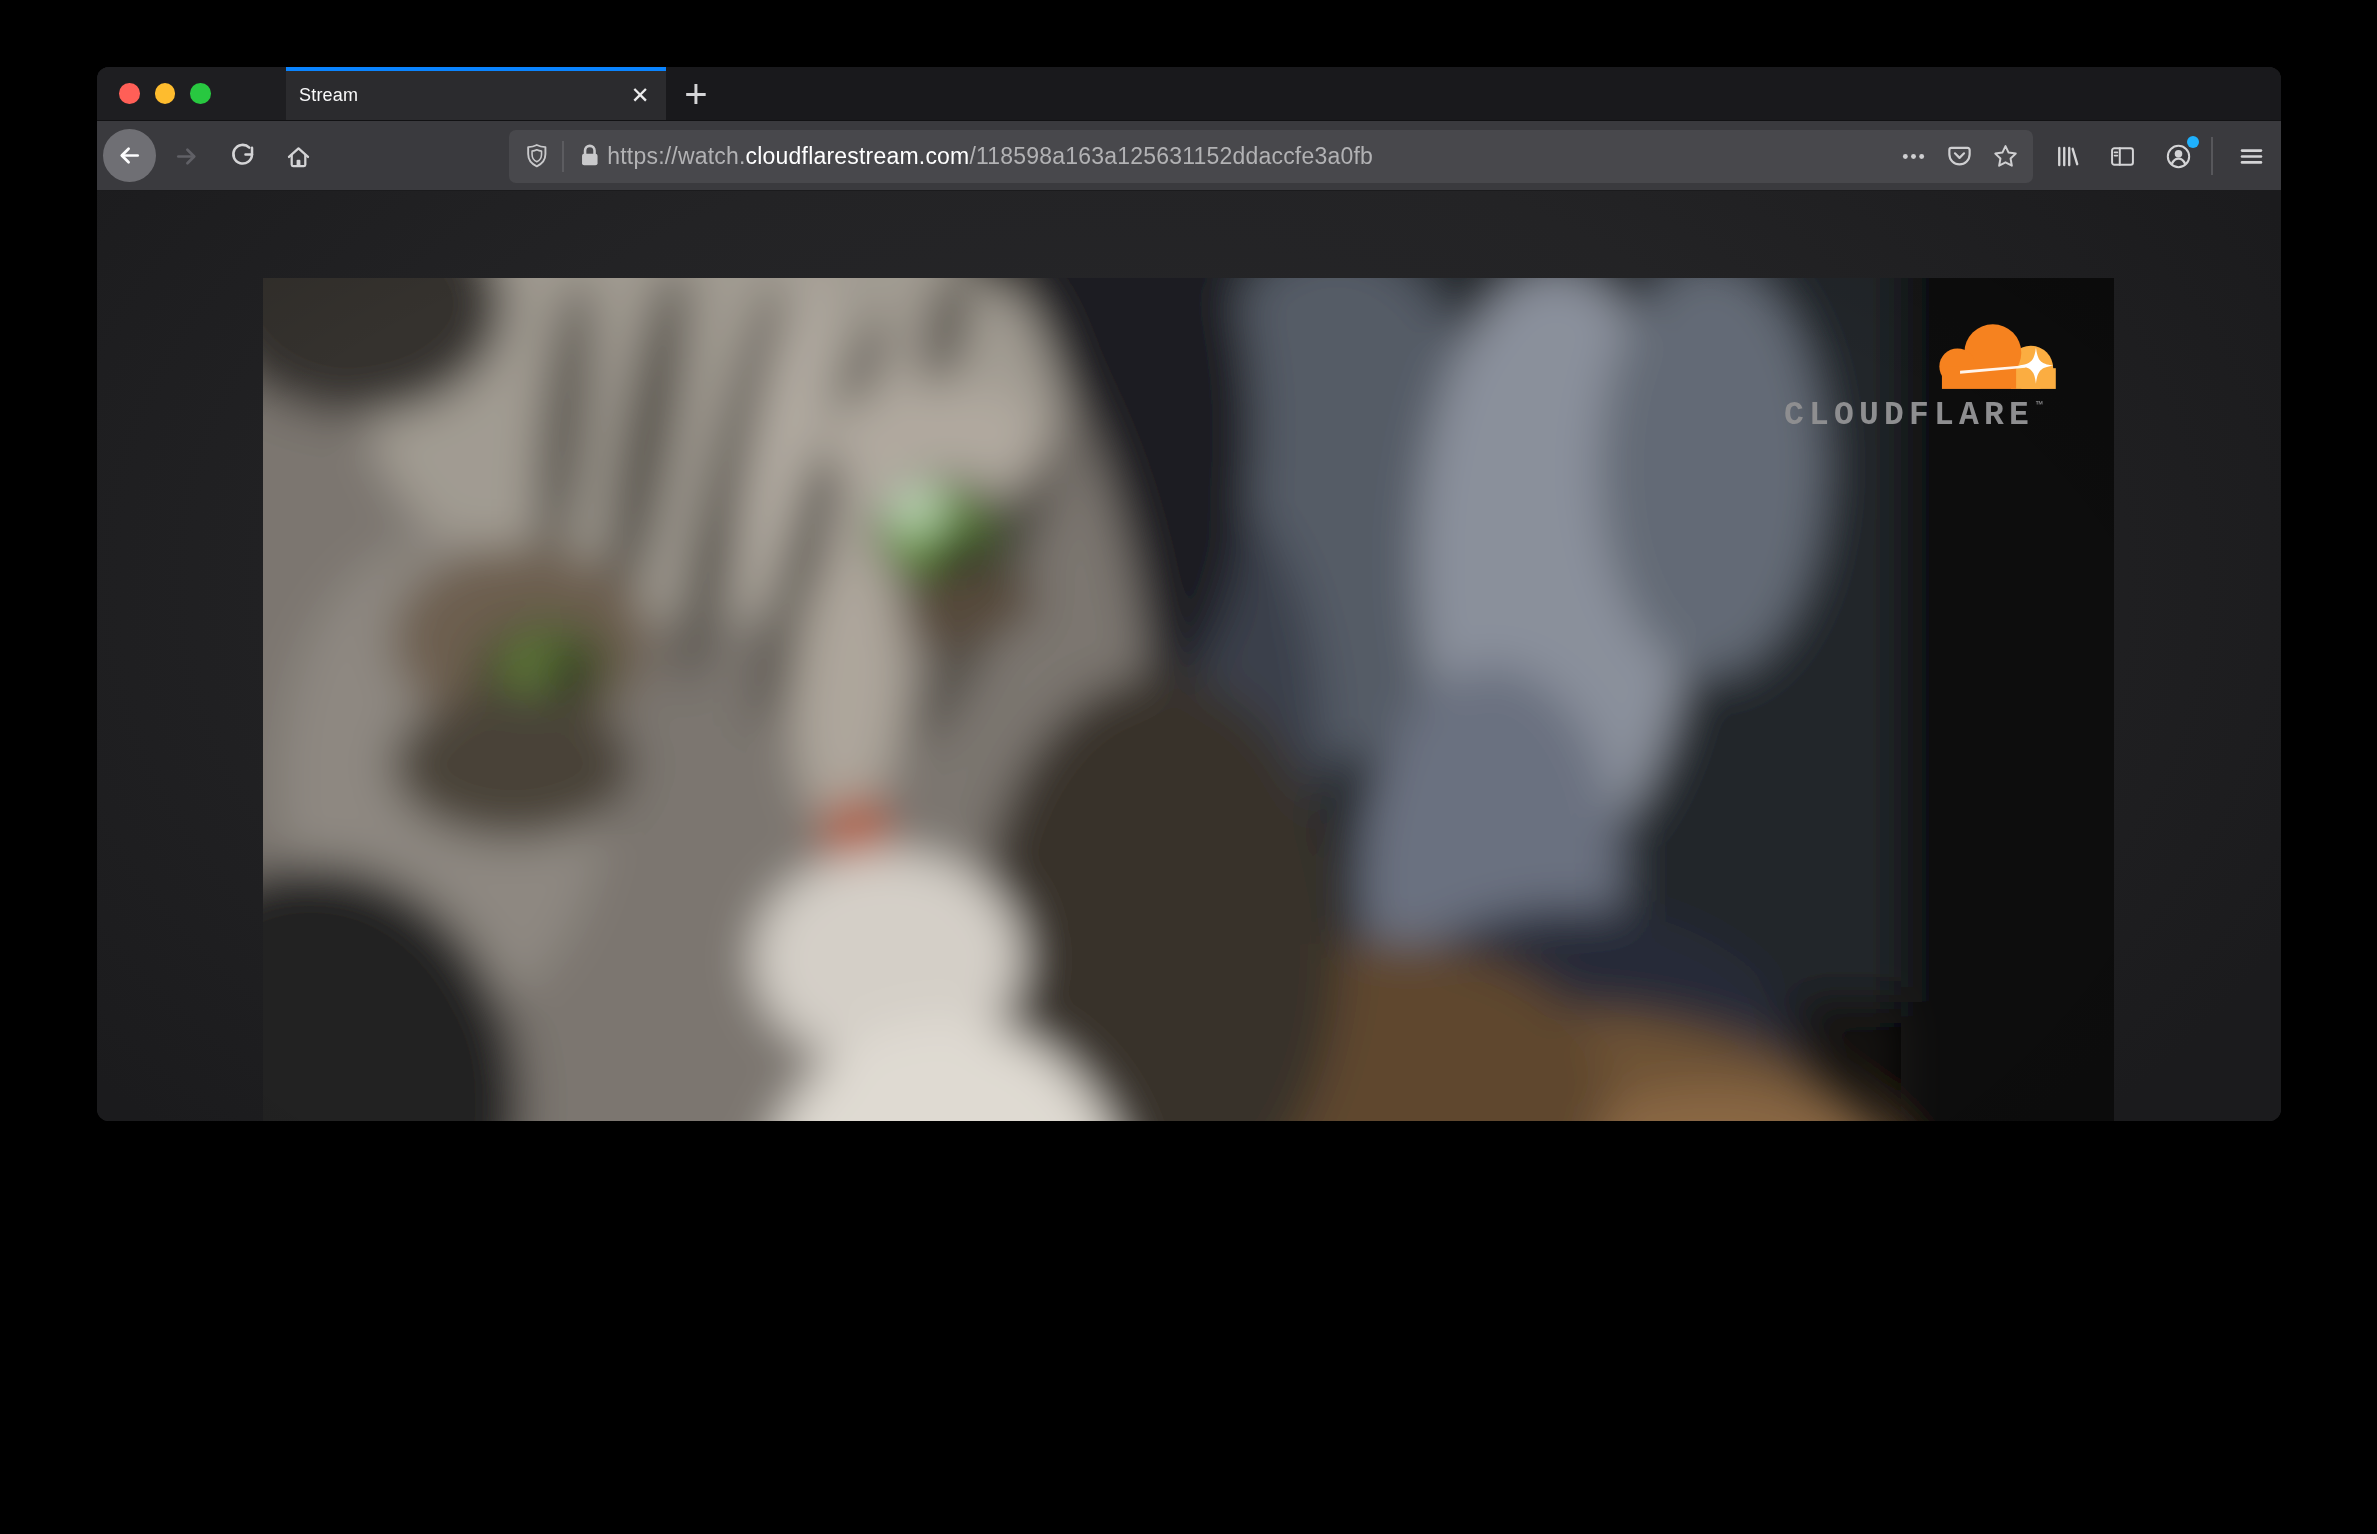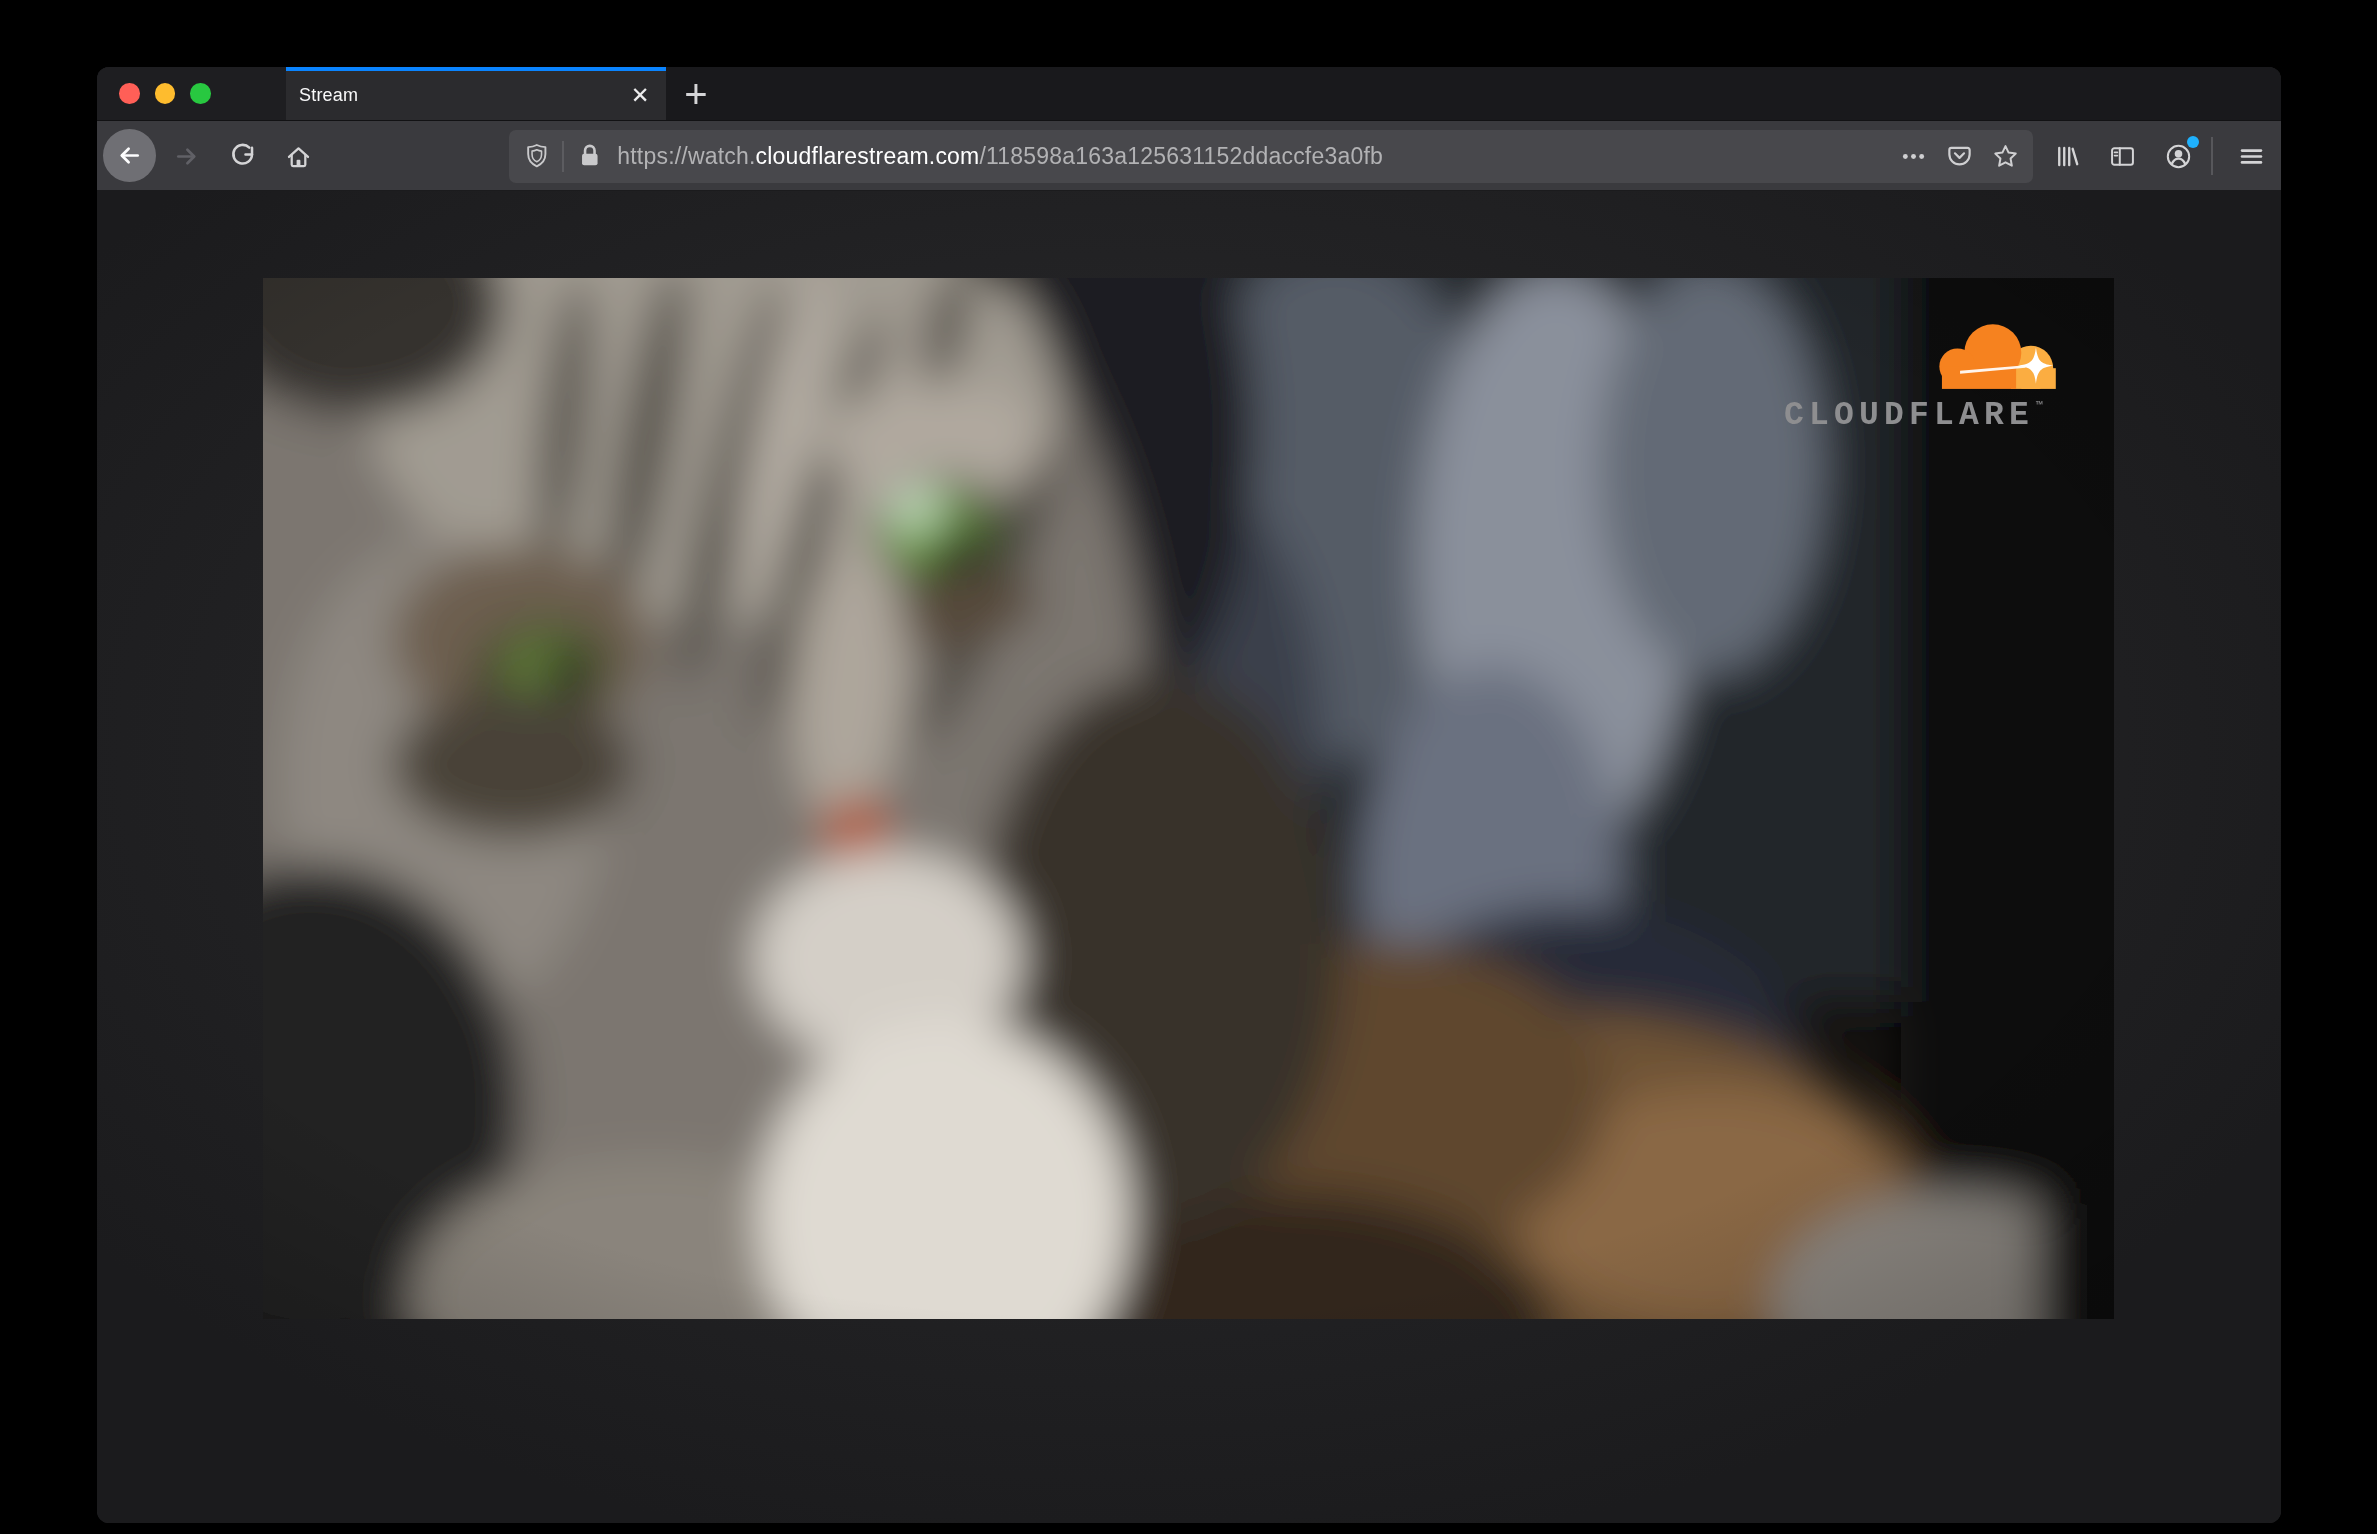--- a/index.html
+++ b/index.html
@@ -2,21 +2,21 @@
 <html style="font-size:13.8px"><head>
 <meta charset="utf-8">
 <style>
   html,body{margin:0;padding:0;}
   body{
     width:2377px;height:1534px;background:#000;position:relative;overflow:hidden;
     font-family:"Liberation Sans", sans-serif;
   }
   
   .win{
-    position:absolute;left:97px;top:67px;width:2184px;height:1456px;
+    position:absolute;left:97px;top:67px;width:2184px;height:1054px;
     background:#232325;border-radius:12px;overflow:hidden;
   }
   
   .tabbar{position:absolute;left:0;top:0;right:0;height:53px;background:#19191c;}
   .traffic-zone{position:absolute;left:0;top:0;width:189px;height:53px;background:#1e1e21;
     display:flex;align-items:center;gap:14.7px;padding-left:22.4px;box-sizing:border-box;}
   .light{width:20.7px;height:20.7px;border-radius:50%;}
   .light.close{background:#ff5f57;}
   .light.min{background:#febc2e;}
   .light.zoom{background:#28c840;}
@@ -31,21 +31,21 @@
   
   .toolbar{position:absolute;left:0;top:53px;right:0;height:71px;background:#3a3a3e;
     border-top:0.9px solid #121214;border-bottom:0.9px solid #1b1b1d;box-sizing:border-box;}
   .navbtn{position:absolute;top:11.2px;width:48px;height:48px;display:flex;align-items:center;justify-content:center;}
   .backbtn{position:absolute;left:6px;top:7.8px;width:53px;height:53px;border-radius:50%;background:#6f6f74;
     display:flex;align-items:center;justify-content:center;}
   .fwd{left:65px;} .rld{left:121px;} .hom{left:177px;}
   .urlbar{position:absolute;left:412px;top:8.6px;width:1524px;height:53px;background:#48484c;border-radius:6.9px;
     display:flex;align-items:center;padding:0 8.6px 0 12px;box-sizing:border-box;}
   .vdiv{width:1.7px;height:31px;background:#5c5c60;margin:0 10.3px;flex:none;}
-  .urltext{margin-left:12px;font-size:23px;white-space:nowrap;overflow:hidden;letter-spacing:0.2px;}
+  .urltext{margin-left:2px;font-size:23px;white-space:nowrap;overflow:hidden;letter-spacing:0.2px;}
   .u-dim{color:#b2b2b4;} .u-dom{color:#ffffff;}
   .spacer{flex:1;}
   .ubtn{width:38px;height:38px;flex:none;display:flex;align-items:center;justify-content:center;margin-left:7.8px;}
   .tbbtn{position:absolute;top:11.2px;width:48px;height:48px;display:flex;align-items:center;justify-content:center;}
   .lib{left:1945px;} .sbar{left:2001px;} .acct{left:2057px;} .menu{left:2130px;}
   .tb-div{position:absolute;left:2114px;top:16.4px;width:1.7px;height:38px;background:#57575b;}
   .acct-dot{position:absolute;right:3.4px;top:3.4px;width:12px;height:12px;border-radius:50%;background:#1fb1fd;}
   
   .content{position:absolute;left:0;top:124px;right:0;bottom:0;
     background:radial-gradient(1293px 819px at 47% 42%, #27272a 0%, #232325 55%, #1b1b1d 100%);font-family:Liberation Mono, monospace;}

